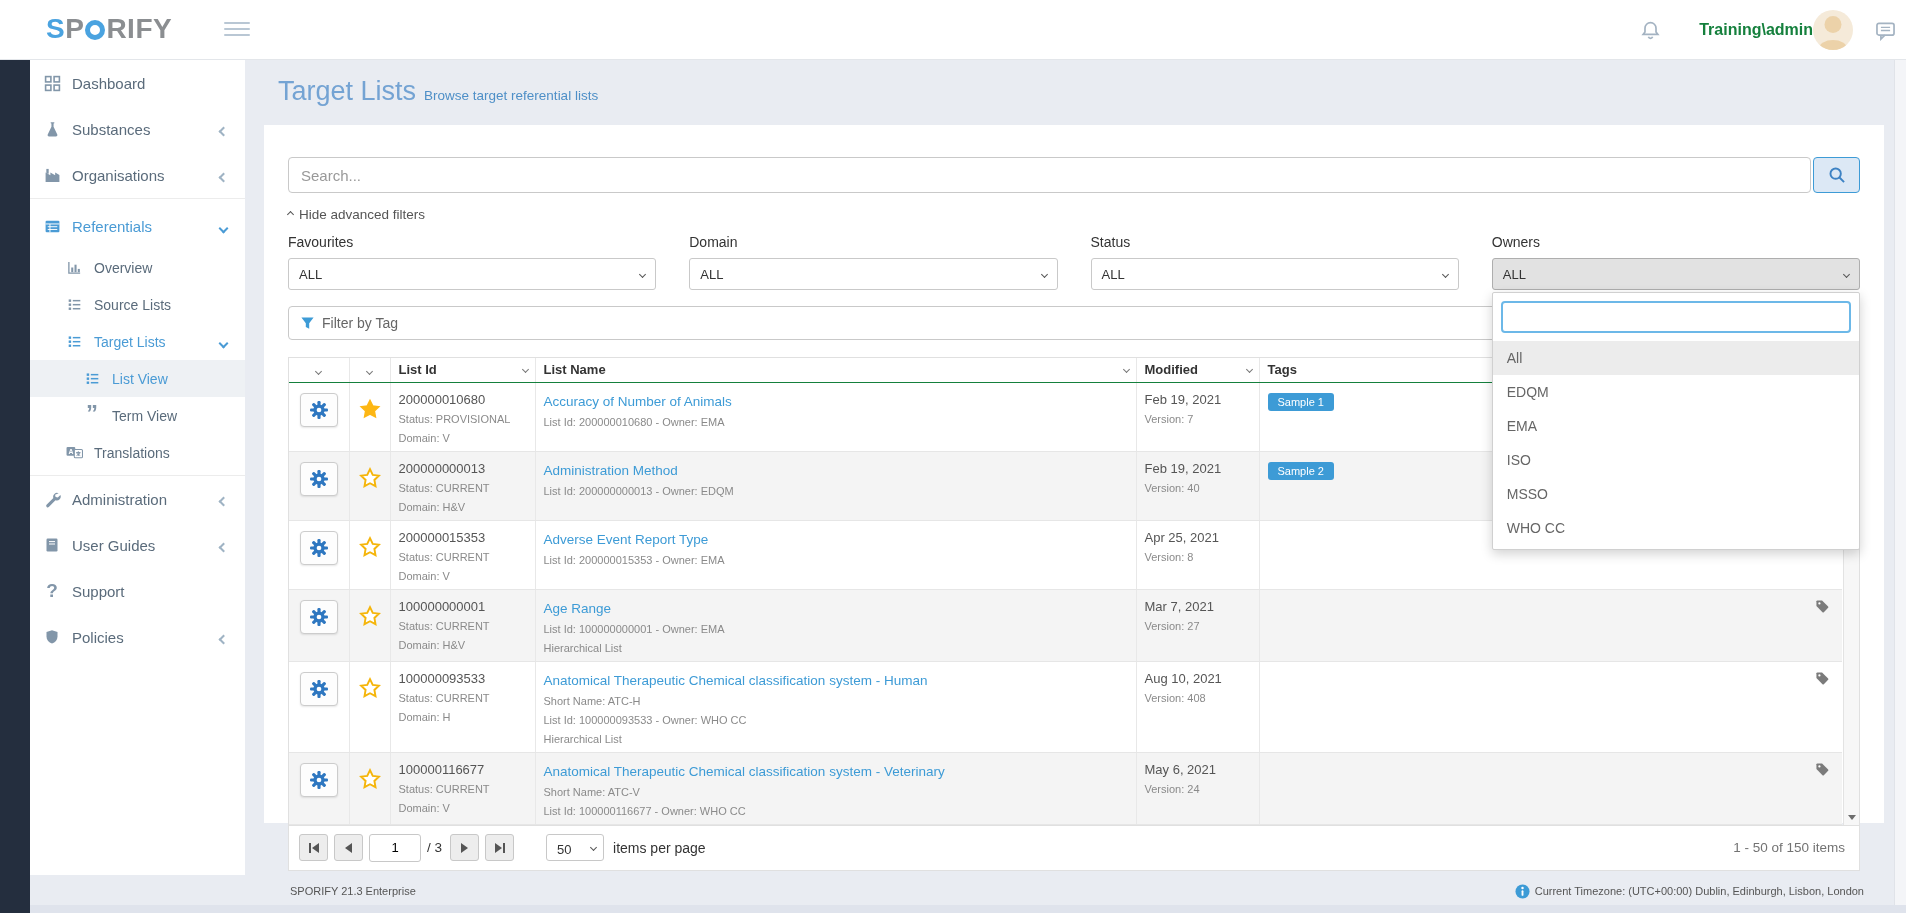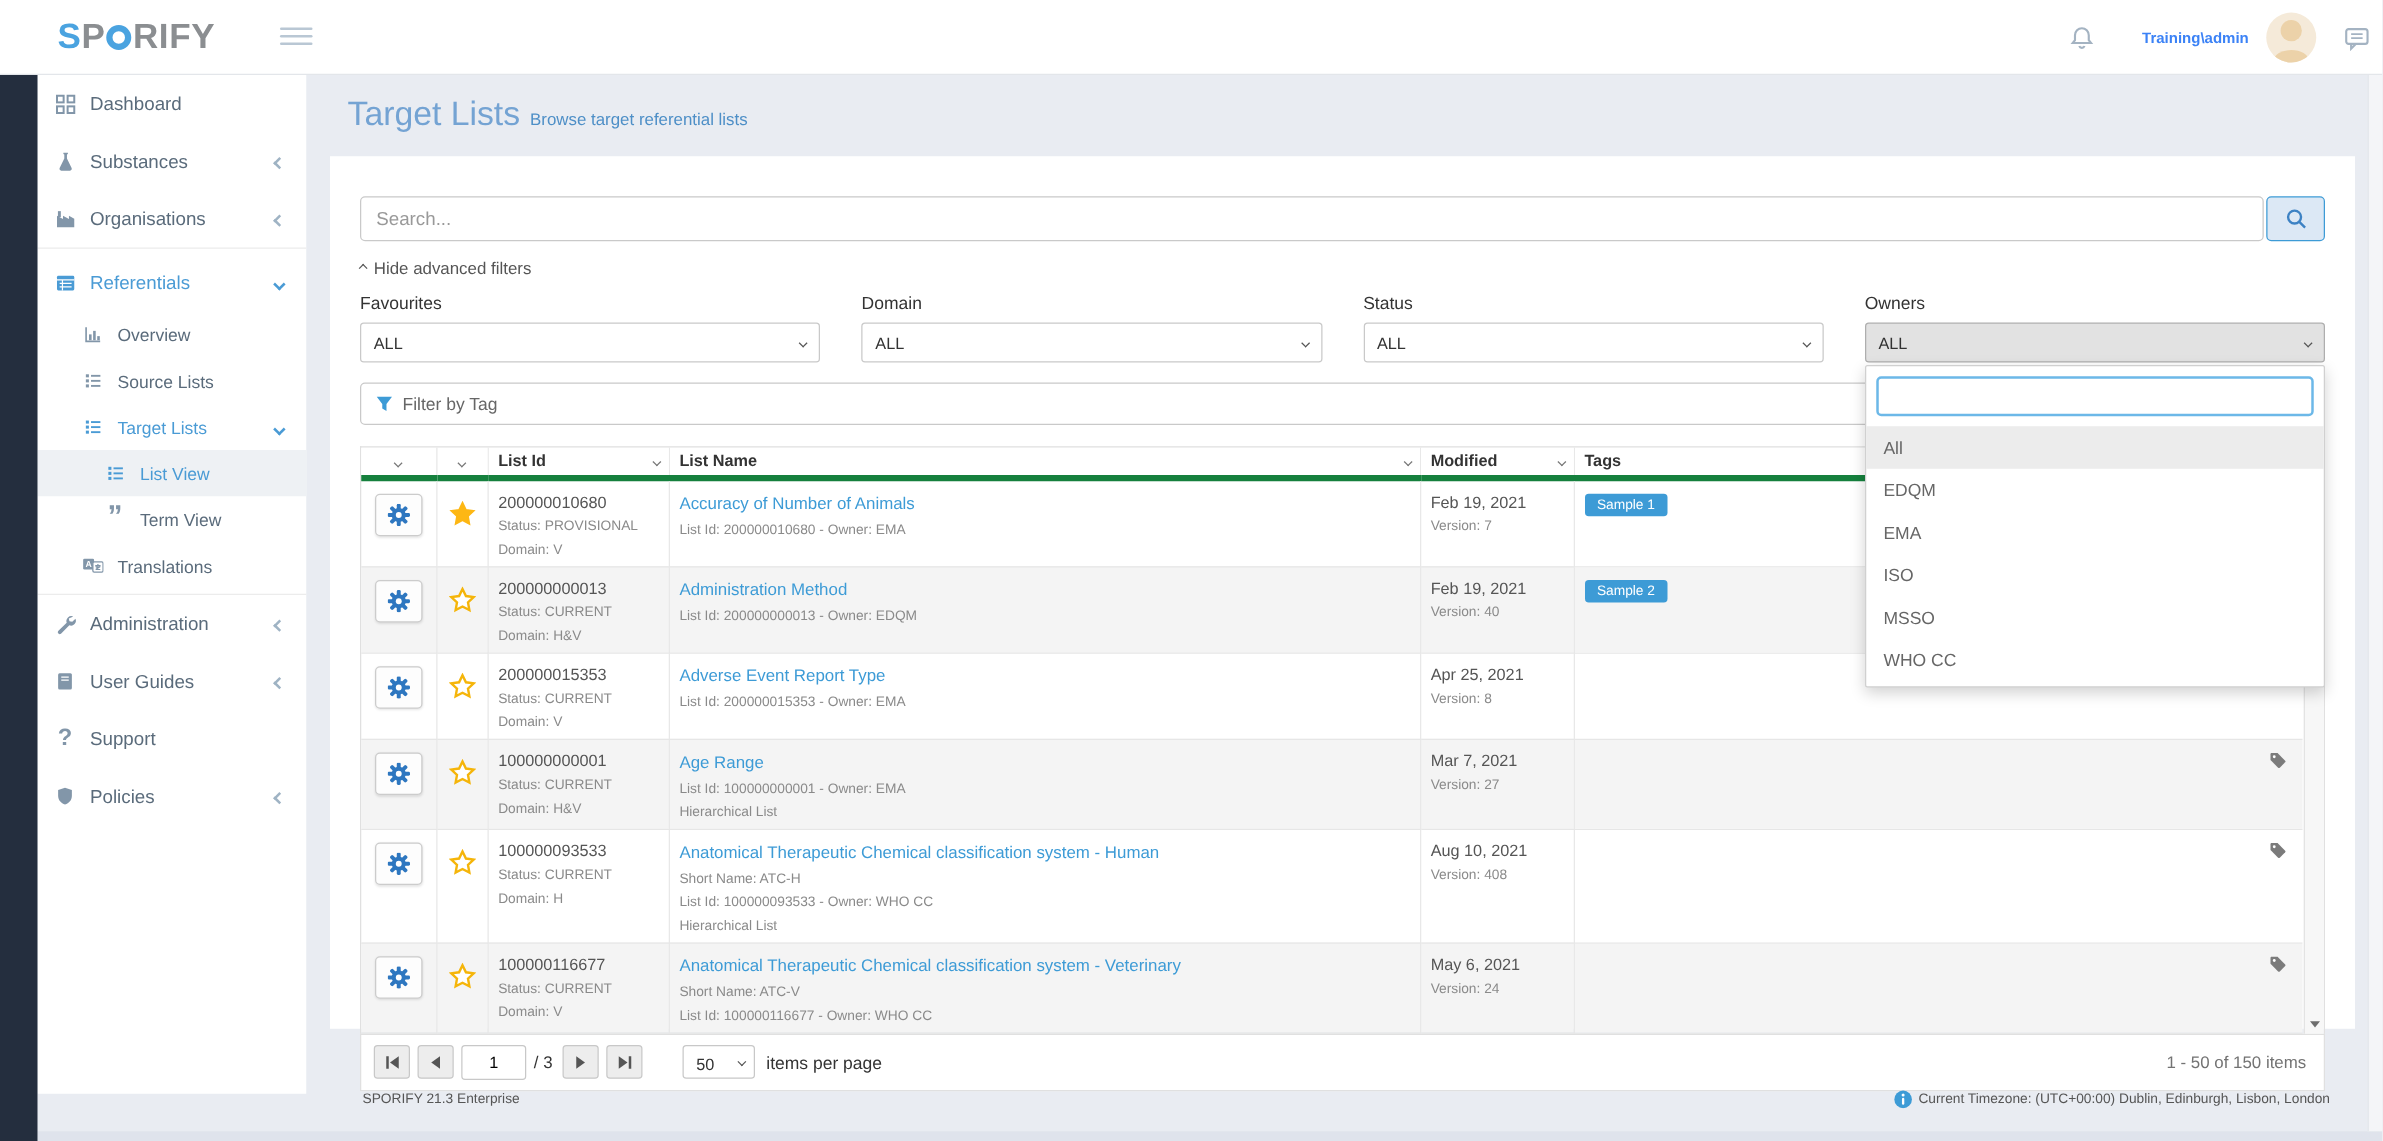--- a/index.html
+++ b/index.html
@@ -11,21 +11,21 @@
   .leftstrip{position:absolute;left:0;top:60px;bottom:0;width:30px;background:#242e3e;z-index:40;}
   .topbar{position:absolute;left:0;right:0;top:0;height:60px;background:#fff;border-bottom:1px solid #e3e6ea;z-index:30;}
   .logo{position:absolute;left:46px;top:13px;display:flex;align-items:center;font-weight:bold;font-size:28px;letter-spacing:.5px;}
   .ls{color:#4aa3e0;} .lp{color:#8b8e91;}
   .lring{width:20px;height:20px;border:5px solid #4aa3e0;border-radius:50%;margin:2px 1px 0 1px;}
   .lrest{color:#8b8e91;}
   .burger{position:absolute;left:224px;top:22px;width:26px;cursor:pointer;}
   .burger div{height:2px;background:#b9c7d4;margin-bottom:4px;border-radius:1px;}
   .hright{position:absolute;right:10px;top:0;height:60px;display:flex;align-items:center;}
   .bell{color:#a4b3c2;margin-right:38px;}
-  .hruser{color:#3b82f6;font-weight:bold;font-size:12px;margin-right:14px;}
+  .hruser{color:#15803d;font-weight:bold;font-size:16px;}
   .avatar{width:40px;height:40px;border-radius:50%;background:#f5ead9;position:relative;overflow:hidden;margin-right:22px;}
   .avhead{position:absolute;top:6px;left:50%;transform:translateX(-50%);width:17px;height:17px;border-radius:50%;background:#ecd2a9;}
   .avbody{position:absolute;bottom:-7px;left:50%;transform:translateX(-50%);width:28px;height:17px;border-radius:50% 50% 0 0;background:#ecd2a9;}
   .chat{color:#a4b3c2;}
 
   
   .sidebar{position:absolute;left:30px;top:60px;width:215px;bottom:38px;background:#fff;z-index:20;font-size:15px;color:#5a6b7b;}
   .snav{position:relative;display:flex;align-items:center;cursor:pointer;}
   .snav.l0{height:46px;padding-left:12px;}
   .snav.l1{height:37px;padding-left:34px;font-size:14px;}
@@ -76,21 +76,21 @@
   .ddsearch{width:100%;height:32px;border:2px solid #6cb8e8;border-radius:4px;outline:none;padding:0 8px;font-size:14px;font-family:"Liberation Sans",sans-serif;}
   .dditem{height:34px;display:flex;align-items:center;padding:0 14px;font-size:14px;color:#666;cursor:pointer;}
   .dditem.sel{background:#ececec;}
 
   .tagbar{margin-top:16px;height:34px;border:1px solid #c9c9c9;border-radius:4px;display:flex;align-items:center;padding:0 11px;gap:7px;color:#666;font-size:14px;cursor:pointer;}
   .funnel{color:#3d9bd6;}
 
   
   .gridwrap{position:relative;margin-top:17px;border:1px solid #e0e0e0;border-bottom:none;}
   table.grid{border-collapse:collapse;table-layout:fixed;width:calc(100% - 17px);}
-  .grid th{height:24px;font-size:13px;color:#333;text-align:left;font-weight:bold;padding:0 8px;border-bottom:5px solid #15803d;border-right:1px solid #e8e8e8;position:relative;background:#fff;}
+  .grid th{height:24px;font-size:13px;color:#333;text-align:left;font-weight:bold;padding:0 8px;border-bottom:1px solid #15803d;border-right:1px solid #e8e8e8;position:relative;background:#fff;}
   .grid th .hchev{position:absolute;right:7px;top:9px;}
   .grid th.cent{text-align:center;}
   .grid th.cent .hchev{position:static;}
   .grid td{vertical-align:top;padding:9px 8px 6px 8px;border-bottom:1px solid #e6e6e6;border-right:1px solid #e8e8e8;}
   .grid th:last-child,.grid td:last-child{border-right:none;}
   tr.even td{background:#f4f4f4;}
   .gearbtn{width:38px;height:34px;background:#fdfdfd;border:1px solid #ccc;border-radius:4px;box-shadow:0 1px 2px rgba(0,0,0,.1);display:flex;align-items:center;justify-content:center;color:#2e77c0;cursor:pointer;margin:1px auto 0 auto;padding:0;}
   .starw{display:block;margin:6px auto 0 auto;width:22px;height:22px;cursor:pointer;}
   .star-f{fill:#fdb714;stroke:#fdb714;}
   .star-o{fill:#fff;stroke:#f5b50a;stroke-width:1.4;}
@@ -113,21 +113,21 @@
   .tri-l{width:0;height:0;border-top:5px solid transparent;border-bottom:5px solid transparent;border-right:7px solid #555;}
   .pbar{width:2px;height:10px;background:#555;}
   .pinput{width:52px;height:28px;border:1px solid #c8c8c8;border-radius:3px;text-align:center;font-size:13px;margin-right:6px;outline:none;font-family:"Liberation Sans",sans-serif;}
   .ptotal{font-size:13.5px;color:#333;margin-right:8px;}
   .psize{position:relative;height:27px;width:58px;border:1px solid #c8c8c8;border-radius:3px;display:flex;align-items:flex-end;padding:0 20px 3px 10px;font-size:13px;color:#333;margin-left:26px;cursor:pointer;background:#fff;}
   .psize .chev{position:absolute;right:7px;top:10px;}
   .ppp{font-size:14px;color:#333;margin-left:9px;}
   .prange{margin-left:auto;font-size:13.5px;color:#737373;padding-right:4px;}
 
   
-  .footer{position:absolute;left:30px;right:0;bottom:20px;height:28px;display:flex;align-items:center;z-index:41;}
+  .footer{position:absolute;left:30px;right:0;bottom:8px;height:28px;display:flex;align-items:center;z-index:41;}
   .fleft{margin-left:260px;font-size:11px;color:#555;}
   .fright{margin-left:auto;margin-right:42px;font-size:11px;color:#555;display:flex;align-items:center;gap:5px;}
   .bottomstrip{position:absolute;left:30px;right:0;bottom:0;height:8px;background:#dfe3ec;}
   .vscrollpage{position:absolute;right:0;top:60px;bottom:8px;width:12px;background:#f4f5f8;border-left:1px solid #e0e3e9;z-index:25;}
 
   svg.i{display:block;}
 </style>
 </head>
 <body>
 

